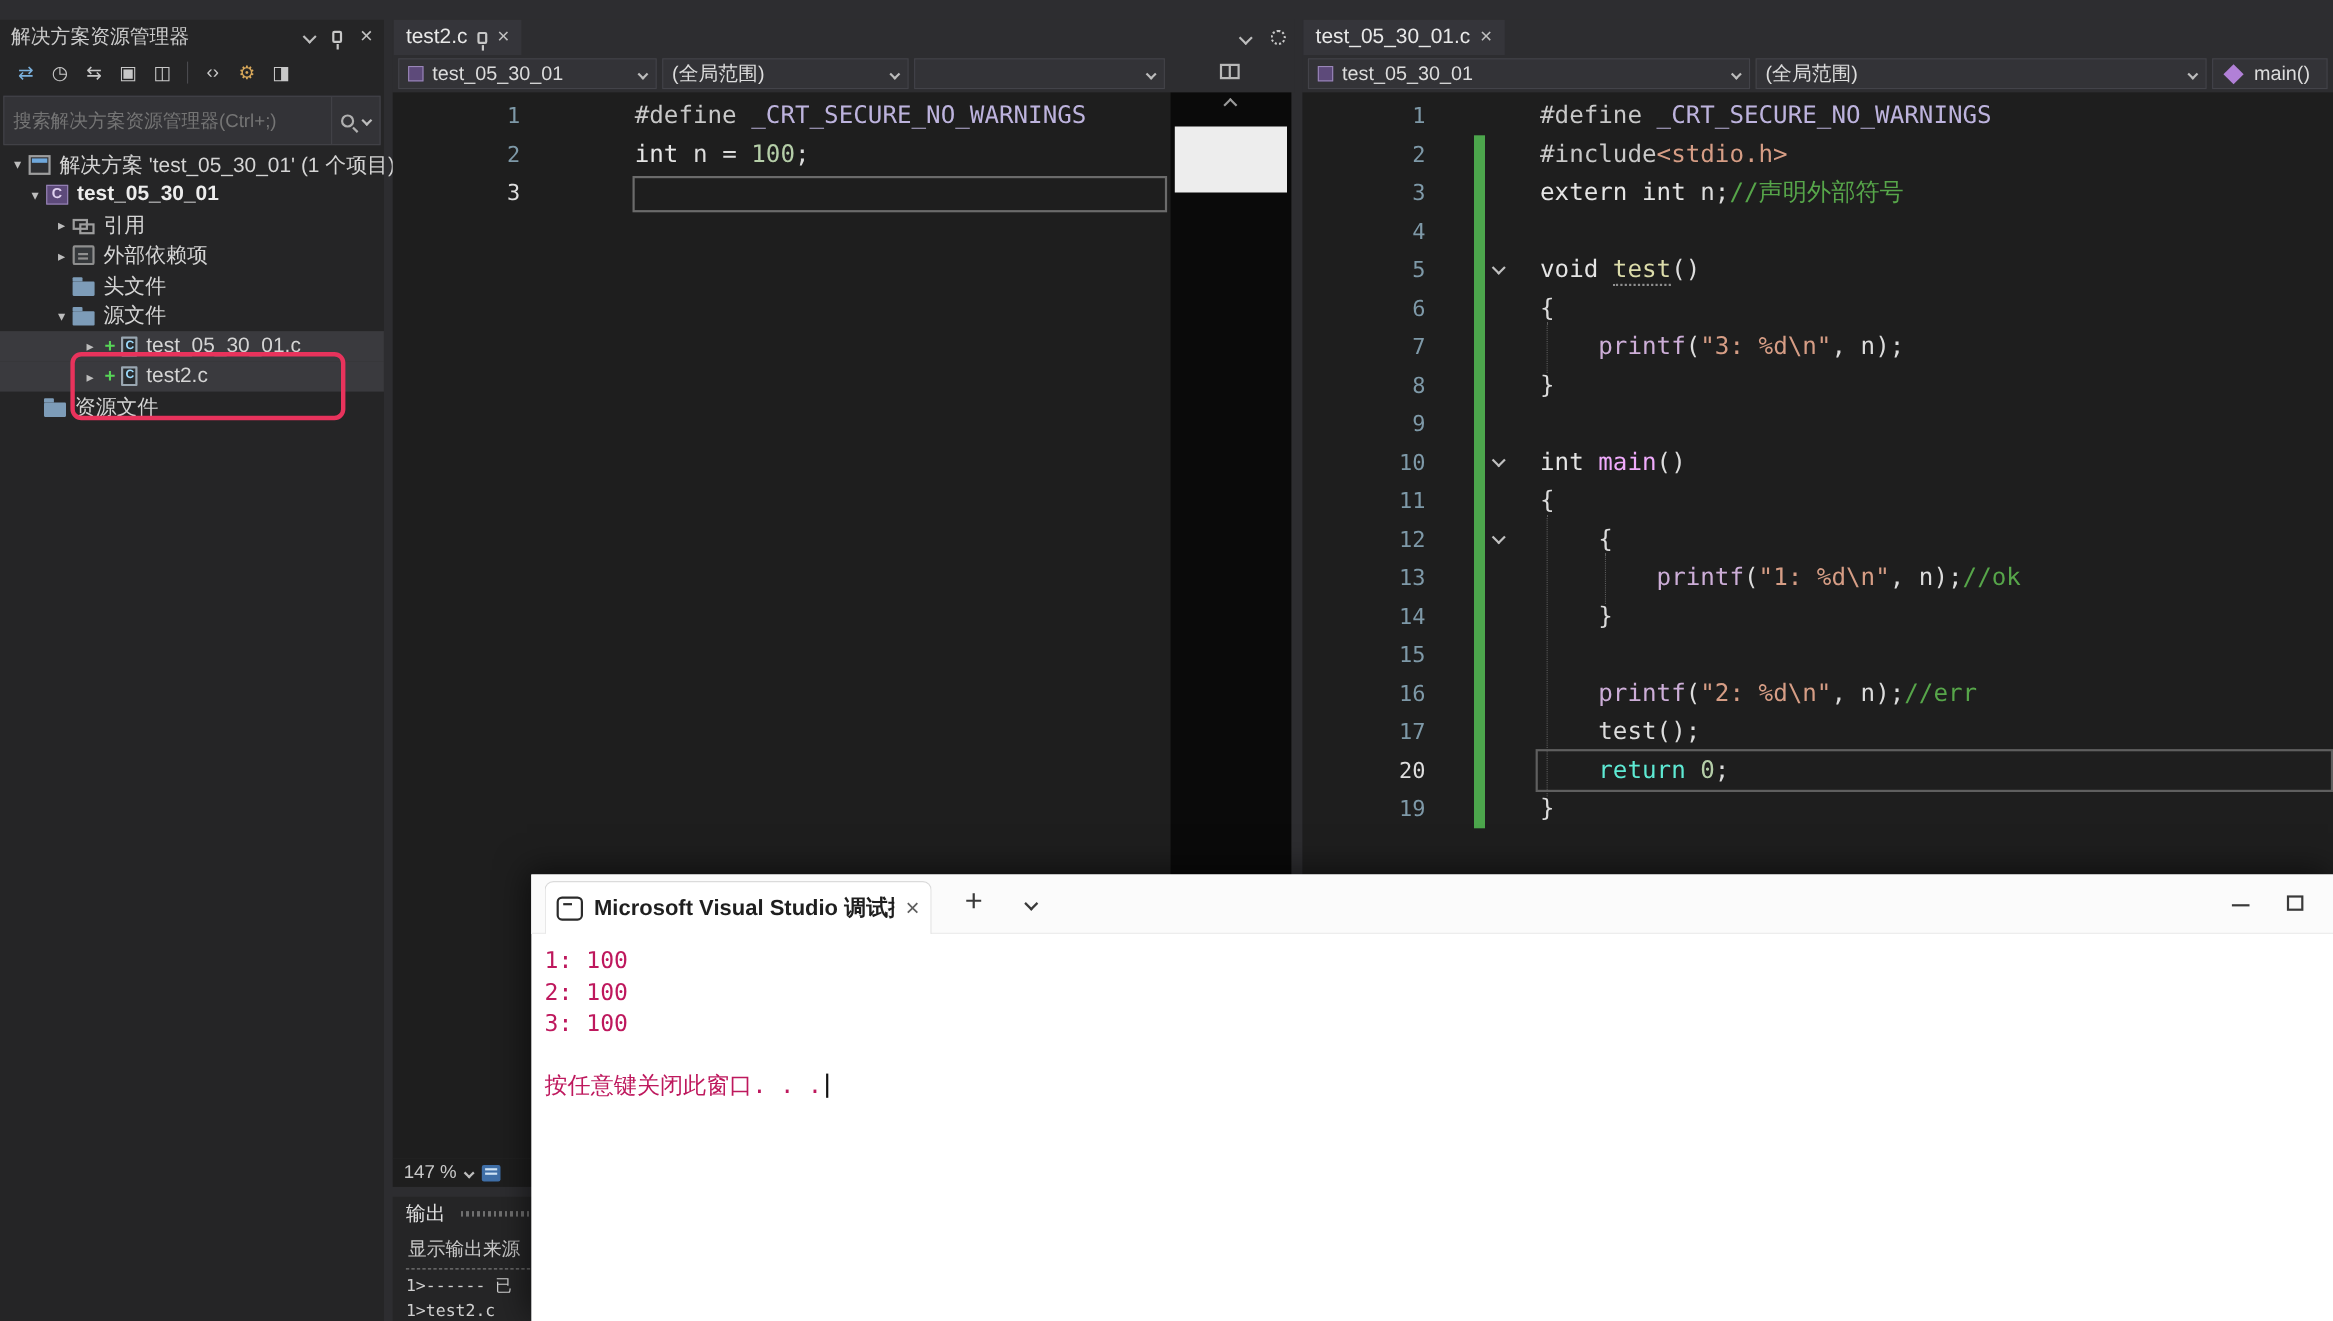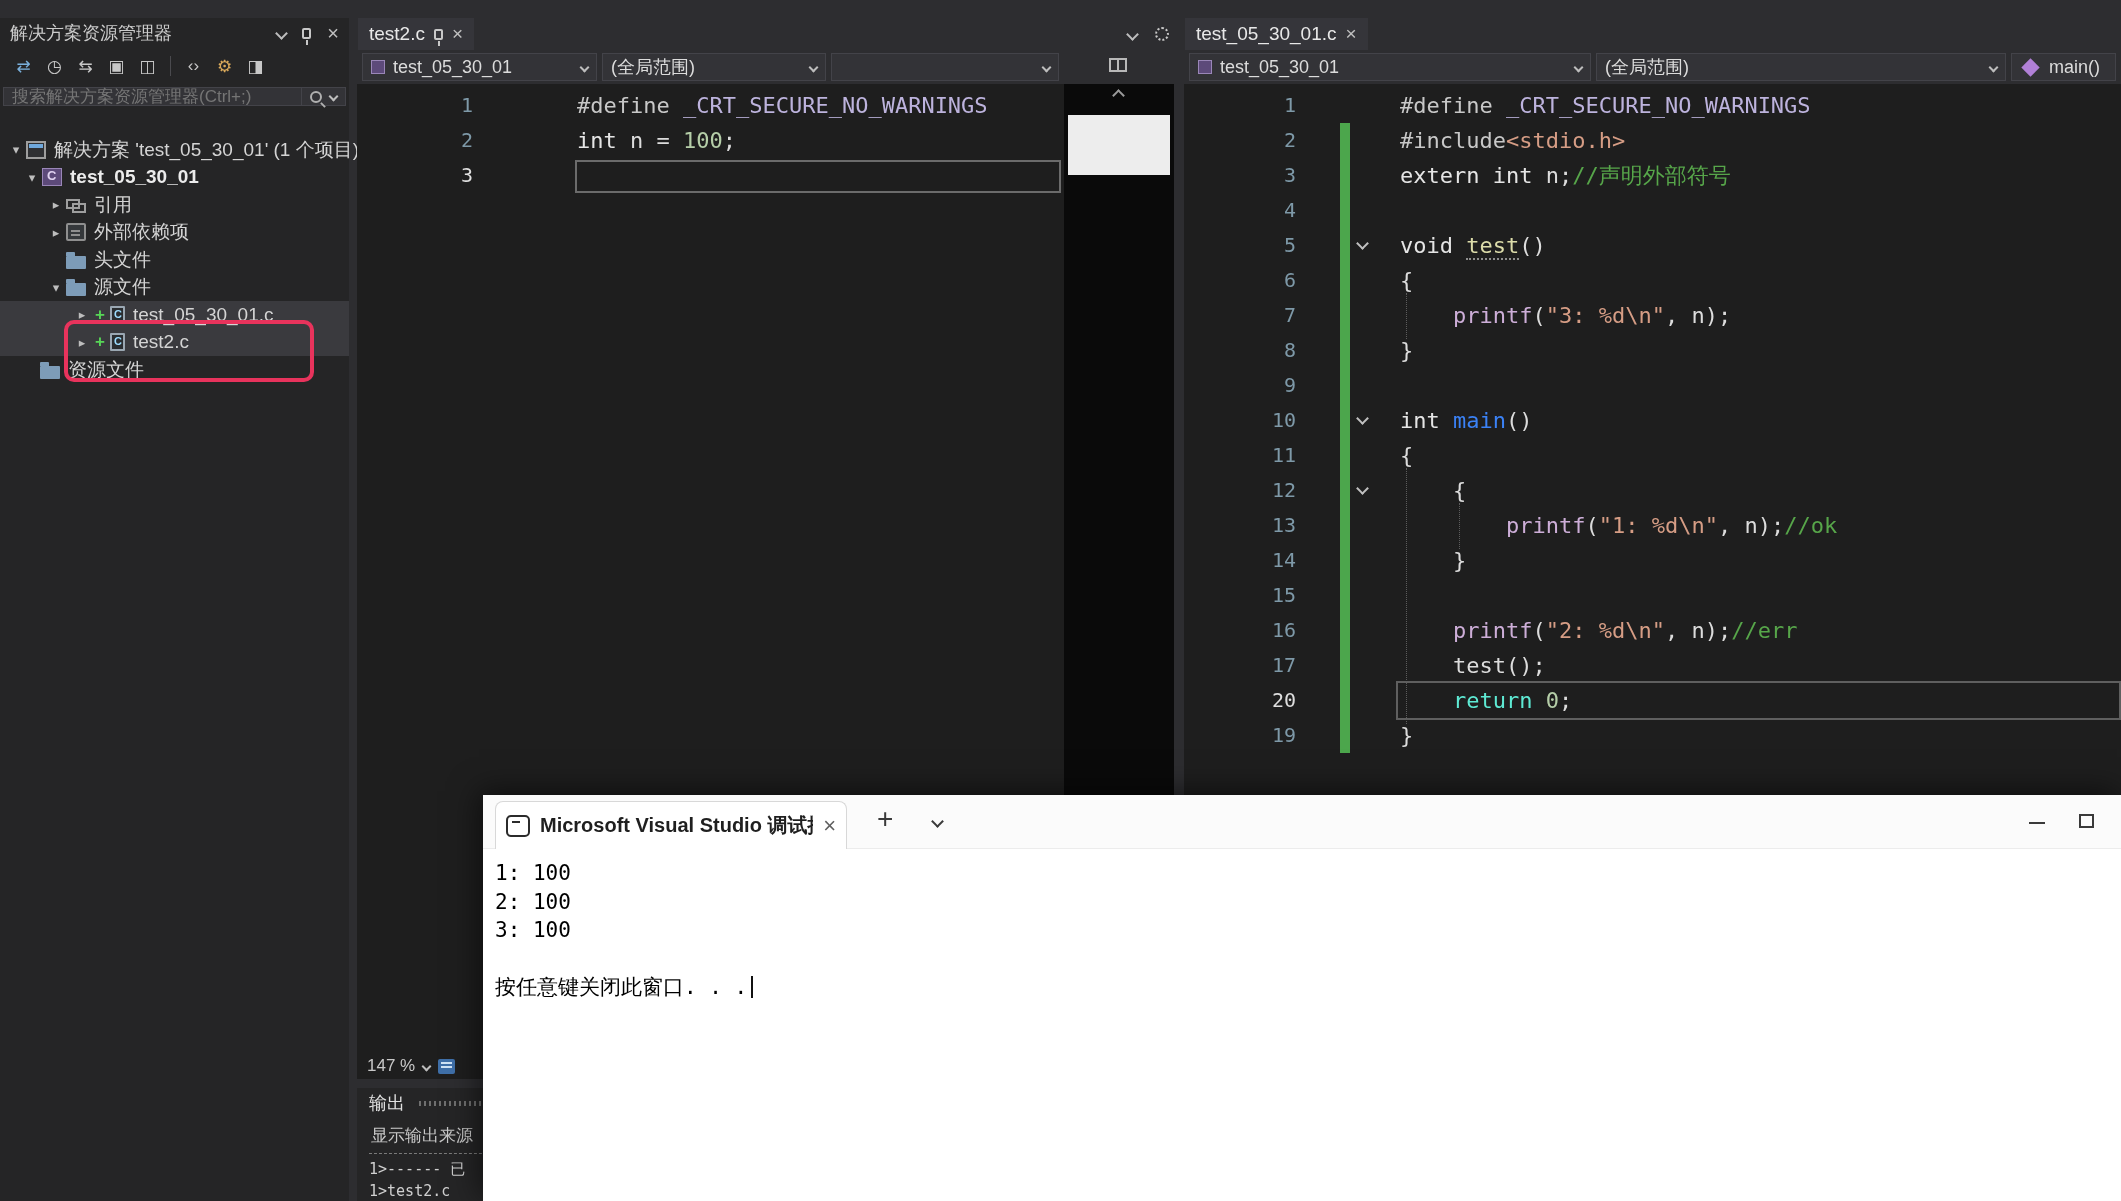--- a/index.html
+++ b/index.html
@@ -21,21 +21,21 @@
 
   
   #solution-explorer { position:absolute; left:0; top:18px; width:349px; height:1183px; background:#252526; }
   .se-header { display:flex; align-items:center; height:30px; padding:0 10px; font-size:18px; color:#cccccc; }
   .se-title { flex:1; white-space:nowrap; }
   .se-hicon { margin-left:16px; color:#c0c0c0; font-size:16px; display:flex; align-items:center; }
   .xglyph { font-size:20px; }
   .se-toolbar { display:flex; align-items:center; height:36px; padding:0 8px; }
   .se-tbicon { width:31px; text-align:center; font-size:17px; color:#c8c8c8; }
   .se-sep { width:1px; height:20px; background:#4a4a4e; margin:0 7px; }
-  .se-search { display:flex; align-items:center; margin:3px 3px 8px 3px; height:19px; background:#333337; border:1px solid #434349; }
+  .se-search { display:flex; align-items:center; margin:3px 3px 8px 3px; height:45px; background:#333337; border:1px solid #434349; }
   .se-search input { flex:1; background:transparent; border:none; outline:none; color:#8a8a8a; font-size:17px; padding:0 8px; font-family:"Liberation Sans",sans-serif; }
   .se-search-right { display:flex; align-items:center; gap:8px; padding:0 8px; border-left:1px solid #434349; height:100%; }
   .se-tree { position:absolute; top:118px; left:0; right:0; }
   .tree-row { display:flex; align-items:center; height:27.5px; font-size:19px; color:#d4d4d4; white-space:nowrap; }
   .tree-row.selected { background:#3a3a3e; }
   .tree-arrow { width:20px; flex:none; font-size:13px; color:#bdbdbd; text-align:center; }
   .added-badge { width:16px; flex:none; color:#57d657; font-weight:bold; font-size:17px; text-align:center; margin-right:2px; }
   .tlabel.bold { font-weight:bold; color:#ececec; }
   .ticon { width:20px; height:18px; margin-right:8px; position:relative; flex:none; display:inline-block; }
   .ticon-solution { border:2px solid #9e9e9e; background:#2f3033; }
@@ -65,21 +65,21 @@
   .cube-icon { width:13px; height:13px; flex:none; background:#b180d7; transform:rotate(45deg); margin:0 4px; }
   .code-surface { position:absolute; background:#1e1e1e; overflow:hidden; }
   .gutter { position:absolute; top:4px; left:0; text-align:right; font:20px/35px "DejaVu Sans Mono", monospace; color:#7e99a8; }
   .gut-num { height:35px; padding-right:14px; }
   .gut-num.cur { color:#dedede; }
   .code-col { position:absolute; top:4px; font:22px/35px "DejaVu Sans Mono", monospace; color:#dcdcdc; white-space:pre; }
   .code-line { height:35px; }
   .tok-dir { color:#c8c8c8; } .tok-mac { color:#bdb3dd; } .tok-kw { color:#e5e5e5; }
   .tok-num { color:#b5cea8; } .tok-str { color:#d69d85; } .tok-com { color:#57a64a; }
   .tok-pln { color:#dcdcdc; } .tok-fn { color:#cdaed8; } .tok-ret { color:#5eead4; }
-  .tok-fnm { color:#3b82f6; } .tok-fnu { color:#dcdcaa; border-bottom:2px dotted #8f8f8f; }
+  .tok-fnm { color:#f0abfc; } .tok-fnu { color:#dcdcaa; border-bottom:2px dotted #8f8f8f; }
   .guide { position:absolute; width:0; border-left:1px dotted #5d5d5d; }
   .fold-chev { position:absolute; width:9px; height:9px; border-right:2px solid #c0c0c0; border-bottom:2px solid #c0c0c0; transform:rotate(45deg); }
   .change-bar { position:absolute; width:10px; background:#4ca64c; }
   .cur-line-box { position:absolute; border:2px solid #5f5f5f; height:39px; }
 
   #editor-left { position:absolute; left:357px; top:18px; width:820px; height:1061px; }
   #editor-left .code-surface { left:0; top:66px; width:707px; height:969px; }
   #editor-left .gutter { width:130px; }
   #editor-left .code-col { left:220px; }
   .empty-line-box { position:absolute; left:218px; top:76px; width:486px; height:33px; border:2px solid #6b6b6b; }
@@ -113,21 +113,21 @@
   .cw-titlebar { position:relative; height:54px; background:#fbfbfb; border-bottom:1px solid #ececec; }
   .cw-tab { position:absolute; left:12px; top:6px; width:352px; height:48px; background:#ffffff; border:1px solid #d8d8d8; border-bottom:none; border-radius:8px 8px 0 0; display:flex; align-items:center; gap:10px; padding:0 10px; }
   .cw-console-icon { width:24px; height:22px; border:2px solid #2b2b2b; border-radius:5px; position:relative; flex:none; }
   .cw-console-icon::after { content:""; position:absolute; left:4px; top:4px; width:8px; height:2px; background:#2b2b2b; }
   .cw-tab-label { flex:1; overflow:hidden; white-space:nowrap; font-size:20px; font-weight:700; color:#1f1f1f; }
   .cw-tab-close { color:#5f5f5f; font-size:22px; flex:none; }
   .cw-plus { position:absolute; left:394px; top:8px; font-size:28px; color:#3a3a3a; }
   .cw-chevron { position:absolute; left:450px; top:22px; }
   .cw-min { position:absolute; left:1546px; top:27px; width:16px; height:2px; background:#3a3a3a; }
   .cw-max { position:absolute; left:1596px; top:19px; width:15px; height:14px; border:2px solid #3a3a3a; }
-  .cw-body { position:absolute; left:0; top:54px; right:0; bottom:0; padding:10px 6px 0 12px; font:21px/28.5px "DejaVu Sans Mono", monospace; color:#000000; }
+  .cw-body { position:absolute; left:0; top:54px; right:0; bottom:0; padding:10px 6px 0 12px; font:21px/28.5px "DejaVu Sans Mono", monospace; color:#be185d; }
   .cw-line { height:28.5px; white-space:pre; }
   .cw-cursor { display:inline-block; width:2px; height:22px; background:#111; vertical-align:-4px; margin-left:4px; }
 </style>
 </head>
 <body>
 
 <div id="screen">
 
   <div id="solution-explorer">
     <div class="se-header">

